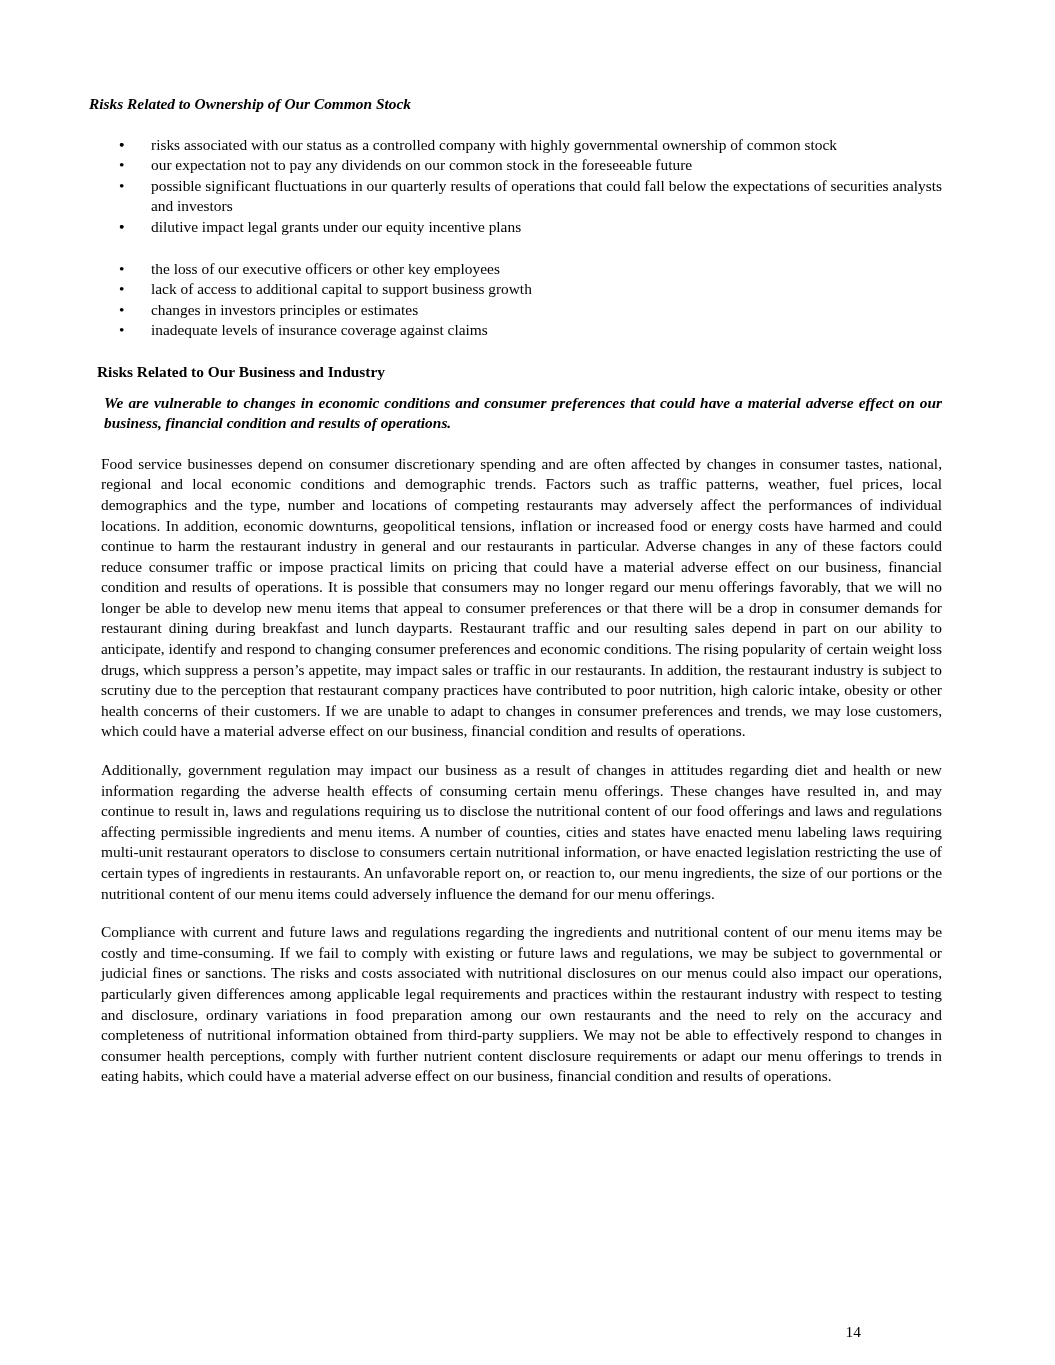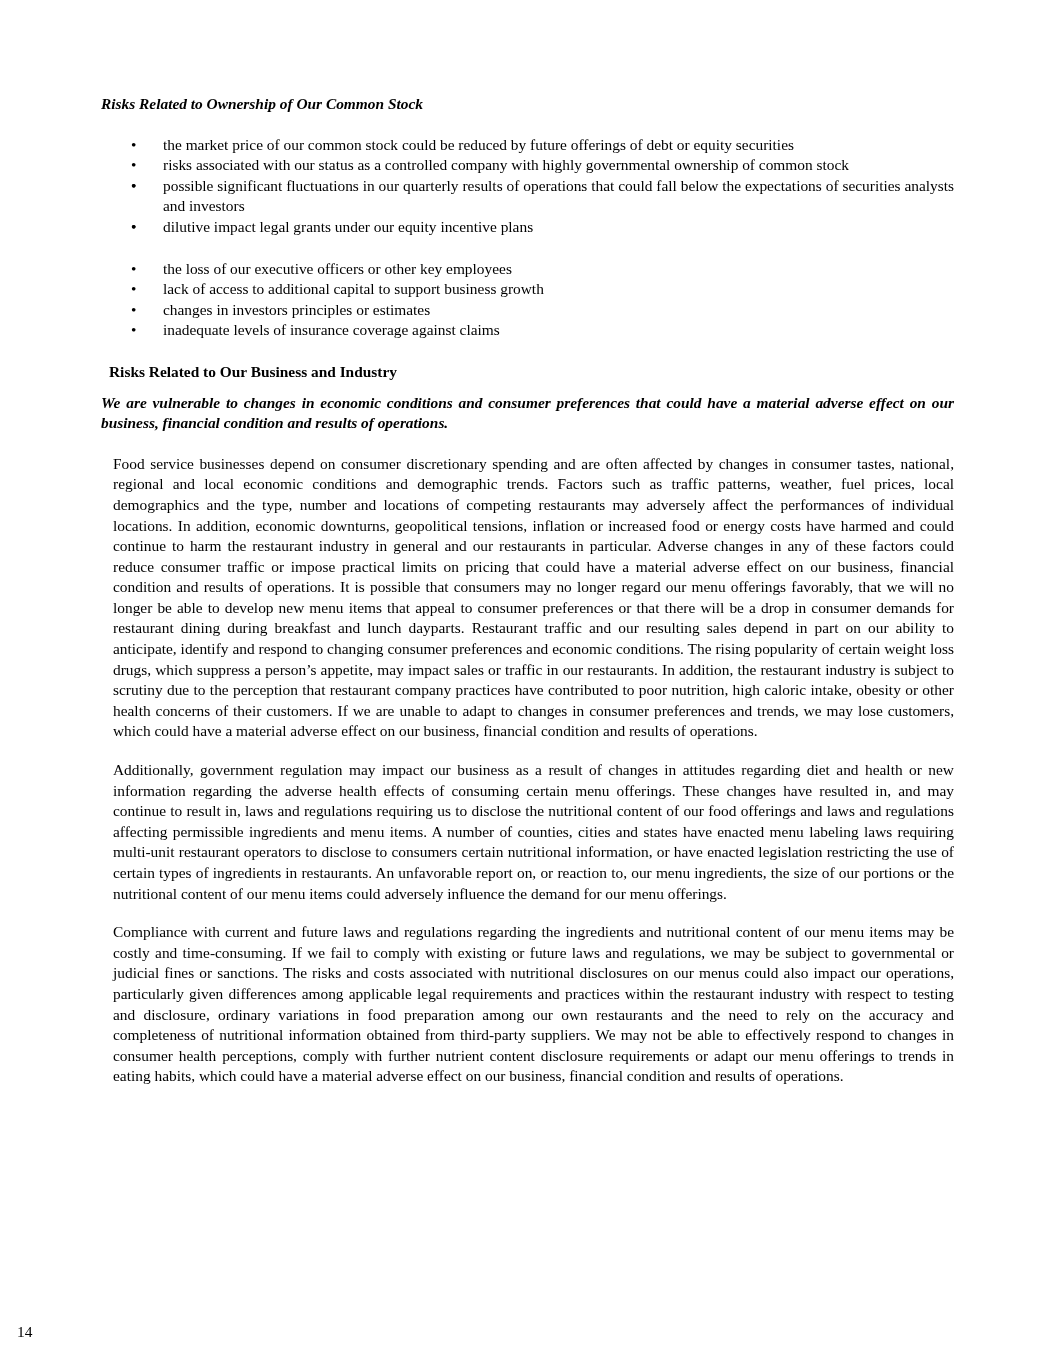--- a/index.html
+++ b/index.html
@@ -8,21 +8,21 @@
       height: 1365px;
       position: relative;
       font-family: "Liberation Serif", serif;
       color: #000000;
       font-size: 15.4px;
       line-height: 20.6px;
       overflow: hidden;
     }
     .page {
       position: absolute;
-      left: 101px;
+      left: 89px;
       top: 94px;
       width: 853px;
     }
     .subhead-italic {
       font-style: italic;
       font-weight: bold;
       margin: 0 0 20px 0;
     }
     .subhead-bold {
       font-weight: bold;
@@ -40,44 +40,44 @@
     }
     ul.bullets li .bullet {
       position: absolute;
       left: 30px;
       top: 0;
     }
     .risk-heading {
       font-style: italic;
       font-weight: bold;
       text-align: justify;
-      margin: 0 0 20px 0;
+      margin: 0 0 20px 15px;
     }
     p.body {
       margin: 0 0 18px 12px;
       text-align: justify;
     }
     .page-number {
       position: absolute;
-      left: 17px;
+      left: 0;
       width: 861px;
       top: 1322px;
-      text-align: left;
+      text-align: right;
     }
   </style>
 </head>
 <body>
 
 <div class="page">
 
   <div class="subhead-italic">Risks Related to Ownership of Our Common Stock</div>
   <ul class="bullets">
-    <li><span class="bullet">•</span><span>the market price of our common stock could be reduced by future offerings of debt or equity securities</span></li>
+    <li><span class="bullet">•</span></li>
     <li><span class="bullet">•</span><span>risks associated with our status as a controlled company with highly governmental ownership of common stock</span></li>
-    <li><span class="bullet">•</span></li>
+    <li><span class="bullet">•</span><span>our expectation not to pay any dividends on our common stock in the foreseeable future</span></li>
     <li><span class="bullet">•</span><span>possible significant fluctuations in our quarterly results of operations that could fall below the expectations of securities analysts and investors</span></li>
     <li><span class="bullet">•</span></li>
     <li><span class="bullet">•</span><span>dilutive impact legal grants under our equity incentive plans</span></li>
   </ul>
 
   <ul class="bullets">
     <li><span class="bullet">•</span><span>the loss of our executive officers or other key employees</span></li>
     <li><span class="bullet">•</span><span>lack of access to additional capital to support business growth</span></li>
     <li><span class="bullet">•</span><span>changes in investors principles or estimates</span></li>
     <li><span class="bullet">•</span><span>inadequate levels of insurance coverage against claims</span></li>

